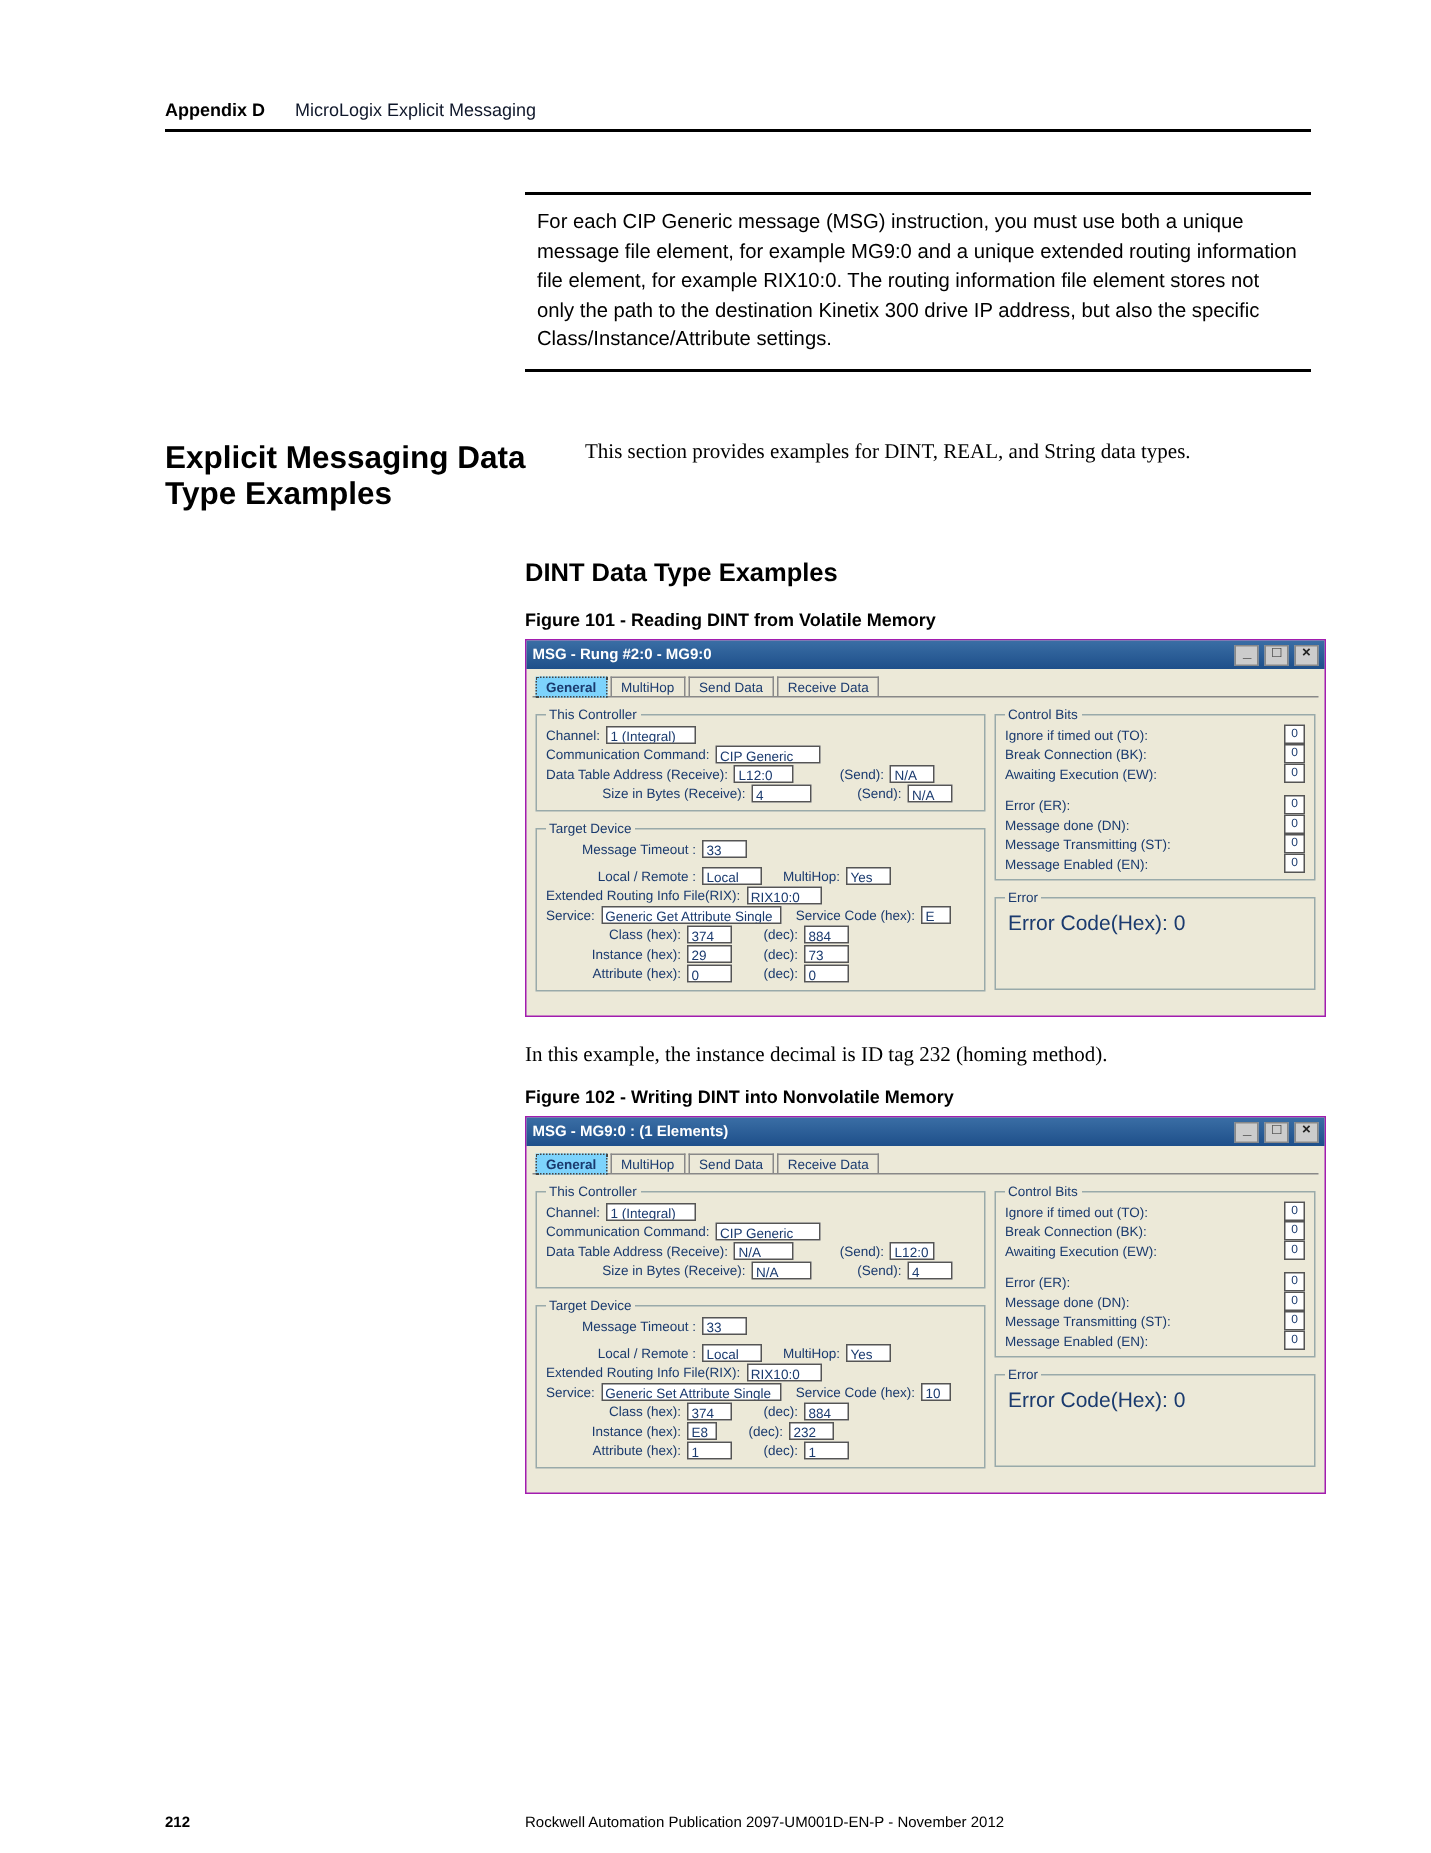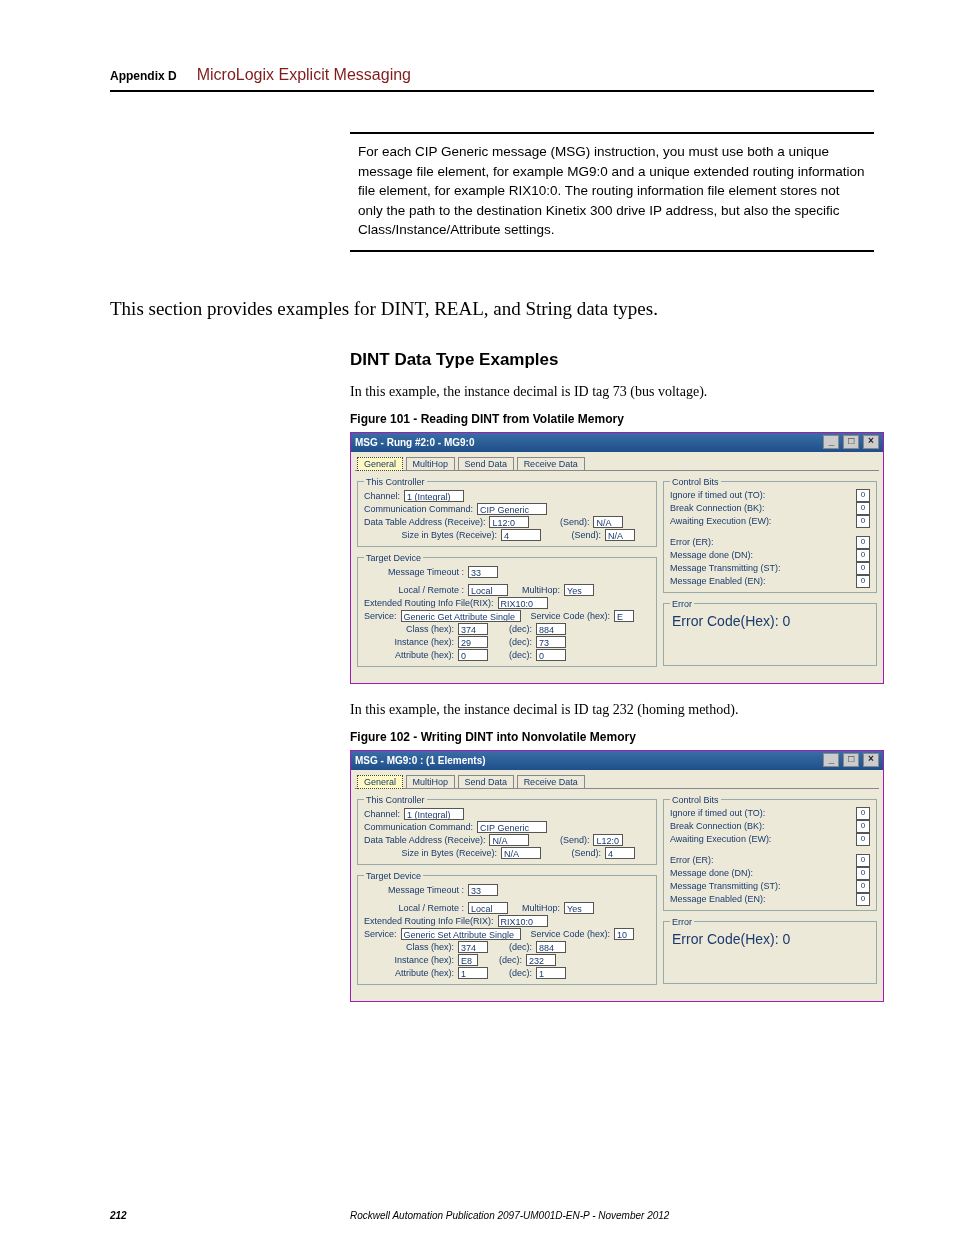--- a/index.html
+++ b/index.html
@@ -22,22 +22,22 @@
     gap: 20px;
     border-bottom: 2px solid #000;
     padding-bottom: 6px;
     margin-bottom: 40px;
   }
   .appendix {
     font-weight: bold;
     font-size: 12px;
   }
   .header-title {
-    font-size: 16px;
-    color: #7f1d1d;
+    font-size: 12px;
+    color: #0f172a;
   }
   .important-box {
     margin-left: 240px;
     border-top: 2px solid #000;
     border-bottom: 2px solid #000;
     display: flex;
     padding: 8px 8px 10px 8px;
     gap: 20px;
     margin-bottom: 46px;
   }
@@ -58,21 +58,21 @@
   .section-heading {
     font-size: 21px;
     font-weight: bold;
     width: 260px;
     flex: 0 0 260px;
     line-height: 1.15;
   }
   .section-body {
     flex: 1;
     font-family: Georgia, "Times New Roman", serif;
-    font-size: 19px;
+    font-size: 14px;
   }
   .sub-heading {
     font-family: Arial, Helvetica, sans-serif;
     font-weight: bold;
     font-size: 17px;
     margin: 30px 0 14px 0;
   }
   .body-p {
     font-family: Georgia, "Times New Roman", serif;
     font-size: 14px;
@@ -127,21 +127,22 @@
     padding: 1px 6px;
     border: 1px solid #888;
     border-bottom: none;
     background: #ece9d8;
     font-size: 9px;
     position: relative;
     top: 1px;
   }
   .tab.active {
     border: 1px dotted #444;
-    background: #fef9c3;
+    background: #7dd3fc;
+    font-weight: bold;
   }
   .dialog-body {
     border-top: 1px solid #888;
     margin: 0 4px 4px 4px;
     padding: 4px 2px 6px 2px;
     display: flex;
     gap: 6px;
   }
   .leftcol {
     flex: 0 0 300px;
@@ -204,21 +205,20 @@
     font-size: 14px;
     padding: 2px;
   }
   .footer {
     position: absolute;
     bottom: 30px;
     left: 110px;
     right: 80px;
     display: flex;
     font-size: 10px;
-    font-style: italic;
   }
   .footer-page {
     font-weight: bold;
     width: 240px;
   }
   .footer-pub {
     flex: 1;
     text-align: left;
   }
 </style>
@@ -230,26 +230,26 @@
   <div class="header-line">
     <span class="appendix">Appendix D</span>
     <span class="header-title">MicroLogix Explicit Messaging</span>
   </div>
 
   <div class="important-box">
     <div class="important-text">For each CIP Generic message (MSG) instruction, you must use both a unique message file element, for example MG9:0 and a unique extended routing information file element, for example RIX10:0. The routing information file element stores not only the path to the destination Kinetix 300 drive IP address, but also the specific Class/Instance/Attribute settings.</div>
   </div>
 
   <div class="section">
+    <div class="section-heading">Explicit Messaging Data Type Examples</div>
     <div class="section-body">This section provides examples for DINT, REAL, and String data types.</div>
   </div>
 
   <div class="right-col">
     <div class="sub-heading">DINT Data Type Examples</div>
-    <p class="body-p">In this example, the instance decimal is ID tag 73 (bus voltage).</p>
     <div class="fig-caption">Figure 101 - Reading DINT from Volatile Memory</div>
 
     <div class="dialog">
       <div class="titlebar">
         <span>MSG - Rung #2:0 - MG9:0</span>
         <span class="winbtns">
           <span>_</span>
           <span>□</span>
           <span>×</span>
         </span>

